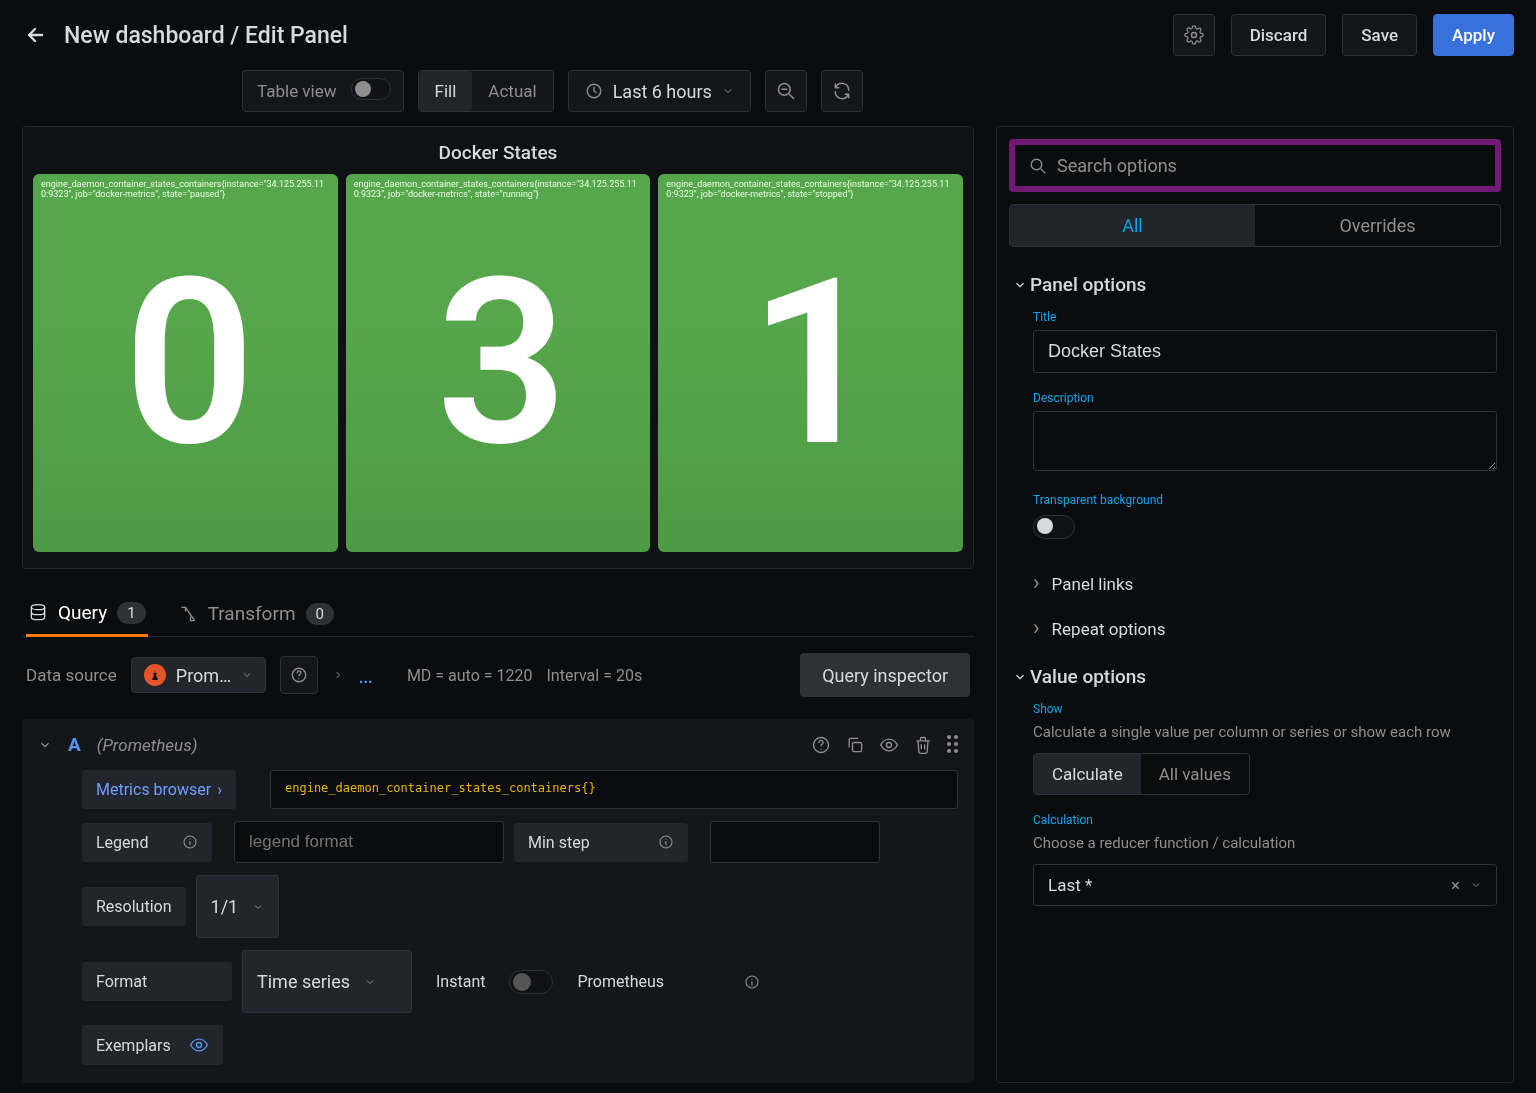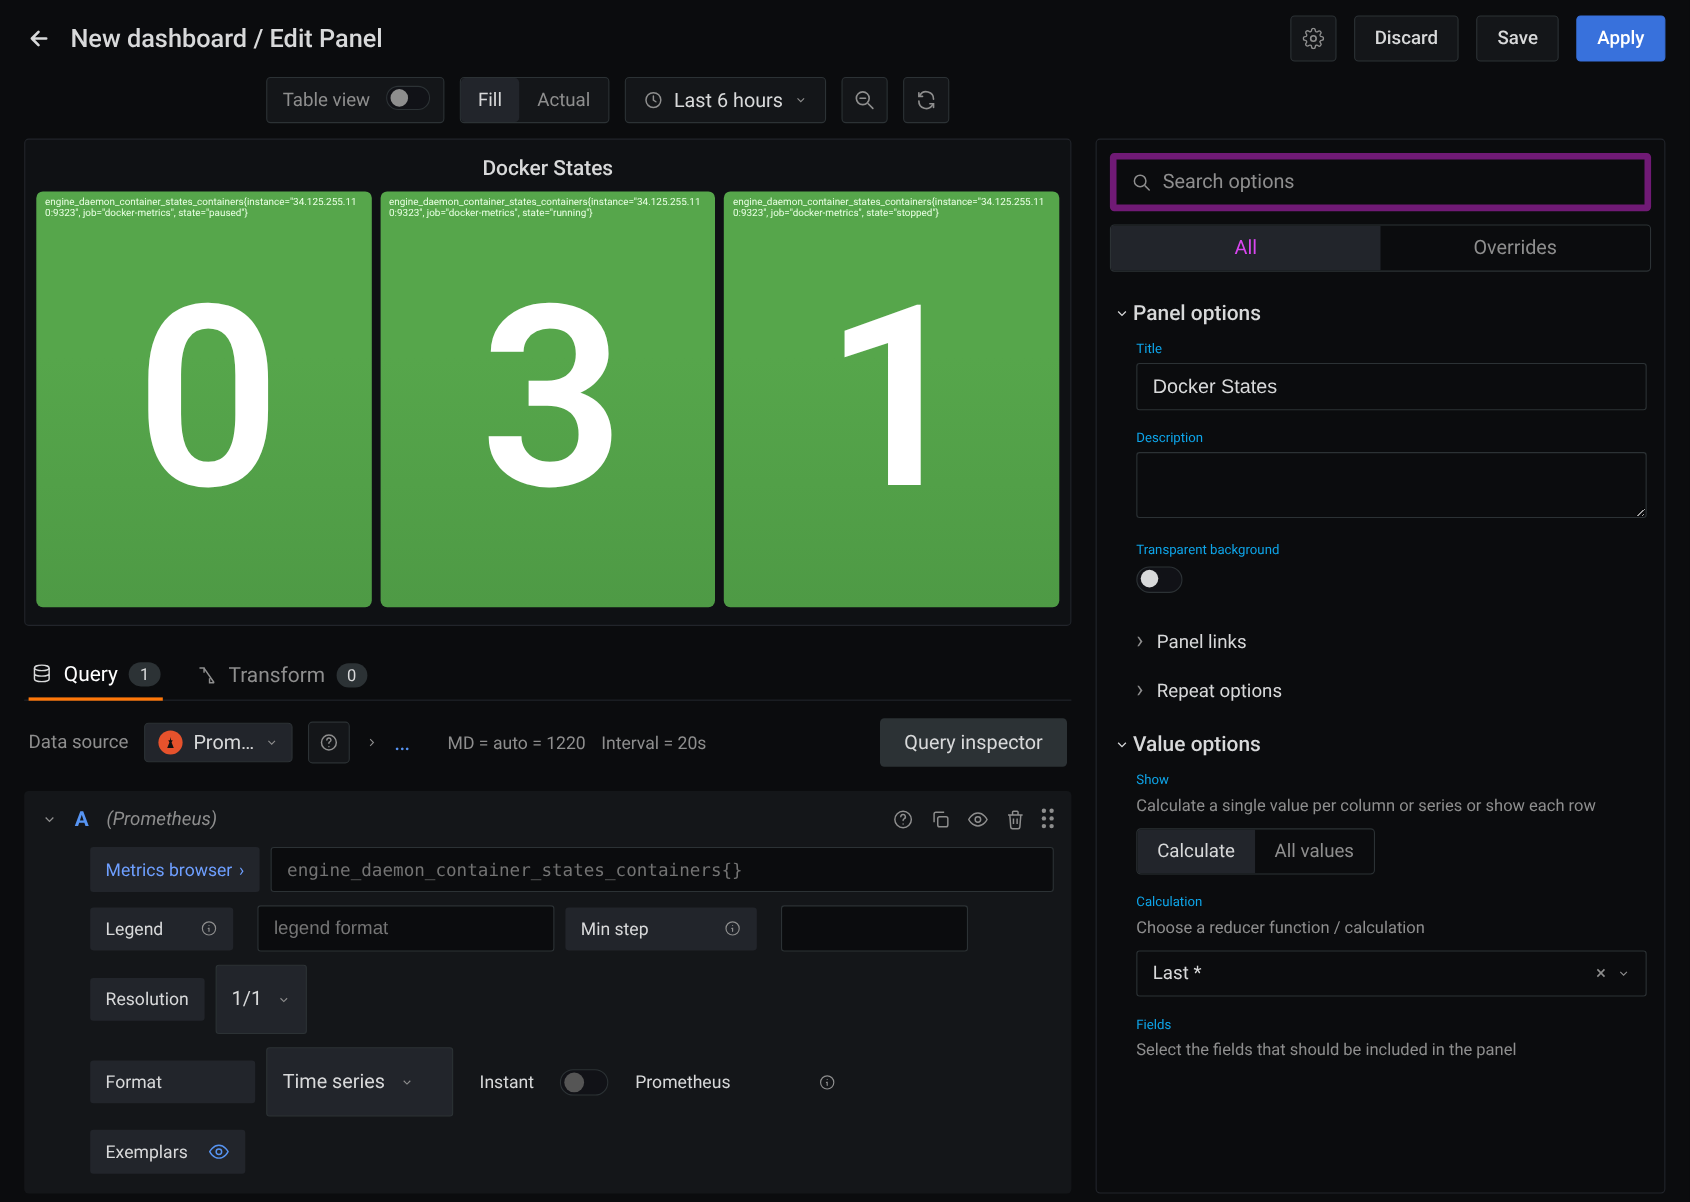--- a/index.html
+++ b/index.html
@@ -83,35 +83,35 @@
   .inspector-btn { height:44px; padding:0 22px; background:#2c3235; border-radius:4px; display:flex; align-items:center; font-size:18px; cursor:pointer; color:#d8d9da;}
   .query-box { background:#141619; border-radius:4px; padding:0; margin-top:6px;}
   .query-row-top { display:flex; align-items:center; padding:14px 16px; gap:16px;}
   .q-letter { color:#5794f2; font-size:19px; font-weight:700;}
   .q-source { color:#8e8e8e; font-style:italic; font-size:17px;}
   .q-actions { display:flex; gap:14px; margin-left:auto; color:#8e8e8e;}
   .metrics-row { display:flex; gap:10px; padding:0 16px 12px 60px;}
   .metrics-browser { background:#22252b; padding:10px 14px; border-radius:3px; color:#6e9fff; font-size:16px; display:flex; align-items:center; gap:6px; cursor:pointer;}
   .code-input {
     flex:1; background:#0b0c0e; border:1px solid #2c3235; border-radius:3px; padding:10px 14px;
-    font-family: "Menlo","Consolas",monospace; font-size:16px; color:#737373;
+    font-family: "Menlo","Consolas",monospace; font-size:12px; color:#eab308;margin-left:24px;
   }
   .form-row { display:flex; gap:10px; padding:0 16px 12px 60px; align-items:center;}
   .form-label { background:#22252b; padding:10px 14px; border-radius:3px; font-size:16px; color:#d8d9da; display:flex; align-items:center; gap:10px; min-width:100px;}
   .form-input { background:#0b0c0e; border:1px solid #2c3235; border-radius:3px; padding:10px 14px; font-size:17px; color:#8e8e8e;margin-left:12px; }
   .form-select { background:#22252b; border:1px solid #2c3235; border-radius:3px; padding:20px 14px; font-size:18px; color:#d8d9da; display:flex; align-items:center; gap:14px; cursor:pointer;}
   .small-toggle { position:relative; width:44px; height:24px; background:#111217; border-radius:14px; border:1px solid #2c3235;}
   .small-toggle .knob { position:absolute; width:18px; height:18px; background:#555; border-radius:50%; top:2px; left:3px;}
   
   .viz-header { display:flex; align-items:center; padding:10px 14px; gap:10px; border-bottom:1px solid #22252b;}
   .viz-icon { width:22px; height:18px; background:#fff; border-radius:2px; position:relative; font-size:9px; color:#2c7a2c; font-weight:700; display:flex; align-items:flex-start; justify-content:flex-end; padding:1px;}
   .search-box { margin:12px; display:flex; align-items:center; gap:10px; background:#0b0c0e; border:6px solid #701a75; border-radius:4px; padding:10px 14px; color:#8e8e8e;}
   .seg2 { margin:0 12px 12px 12px; display:flex; border:1px solid #2c3235; border-radius:4px; overflow:hidden;}
   .seg2 .s { flex:1; text-align:center; padding:10px; font-size:18px; cursor:pointer; color:#8e8e8e;}
-  .seg2 .s.active { background:#22252b; color:#d946ef;}
+  .seg2 .s.active { background:#22252b; color:#0ea5e9;}
   .section-hdr { display:flex; align-items:center; gap:3px; padding:14px 16px; font-size:19px; font-weight:500; cursor:pointer;}
   .field-group { padding: 0 16px 18px 36px; }
   .field-label { font-size:12px; color:#0ea5e9; margin-bottom:6px;}
   .field-desc { font-size:15px; color:#8e8e8e; margin-bottom:10px; line-height:1.4;}
   .text-input { width:100%; background:#0b0c0e; border:1px solid #2c3235; border-radius:3px; padding:10px 14px; font-size:18px; color:#d8d9da;}
   .textarea { width:100%; height:60px; background:#0b0c0e; border:1px solid #2c3235; border-radius:3px; resize:vertical;}
   .sub-row { display:flex; align-items:center; gap:12px; padding:10px 16px 10px 36px; font-size:17px;}
   .chev-r::before { content:"›"; color:#8e8e8e; font-size:22px; display:inline-block; transform:translateY(-1px);}
   .seg3 { display:flex; border:1px solid #2c3235; border-radius:4px; overflow:hidden; width:fit-content;}
   .seg3 .s { padding:10px 18px; font-size:17px; cursor:pointer; color:#8e8e8e;}
@@ -405,18 +405,14 @@
       <div class="select-wide">
         <span>Last *</span>
         <span style="display:flex; gap:10px; align-items:center;">
           <span style="cursor:pointer; color:#8e8e8e;">×</span>
           <svg width="12" height="12" viewBox="0 0 24 24">
               <path d="M6 9l6 6 6-6" stroke="#8e8e8e" stroke-width="2" fill="none"></path>
             </svg>
         </span>
       </div>
     </div>
-    <div class="field-group" style="padding-bottom:6px;">
-      <div class="field-label">Fields</div>
-      <div class="field-desc">Select the fields that should be included in the panel</div>
-    </div>
   </div>
 </div>
 
 </body></html>

